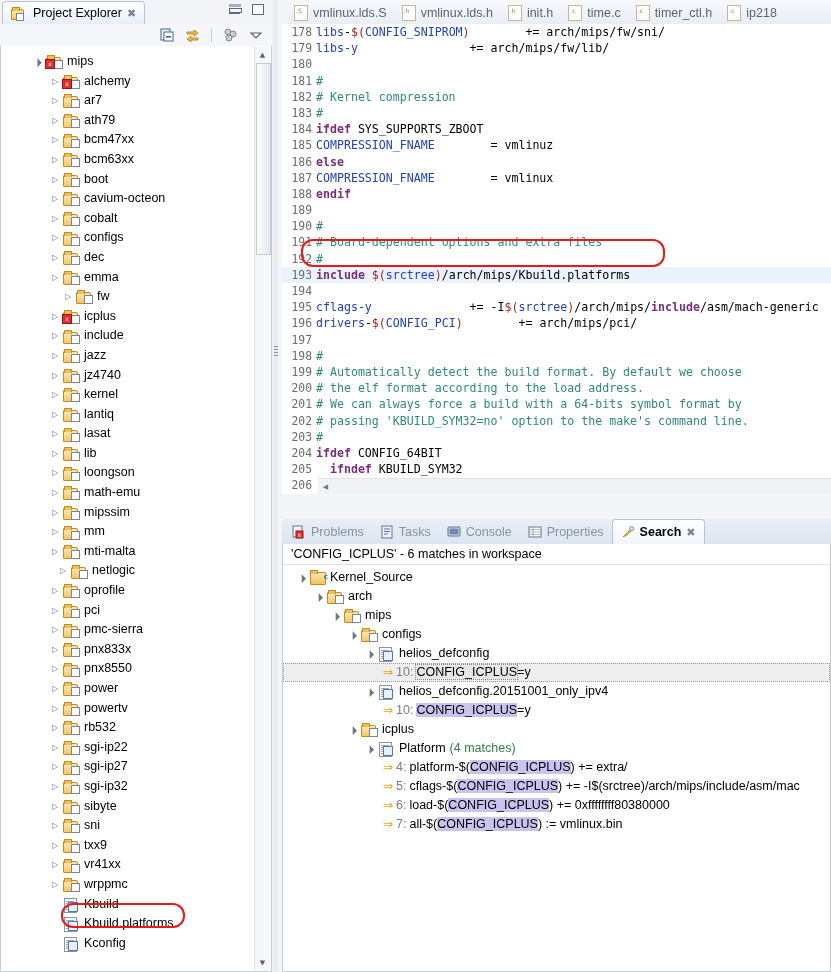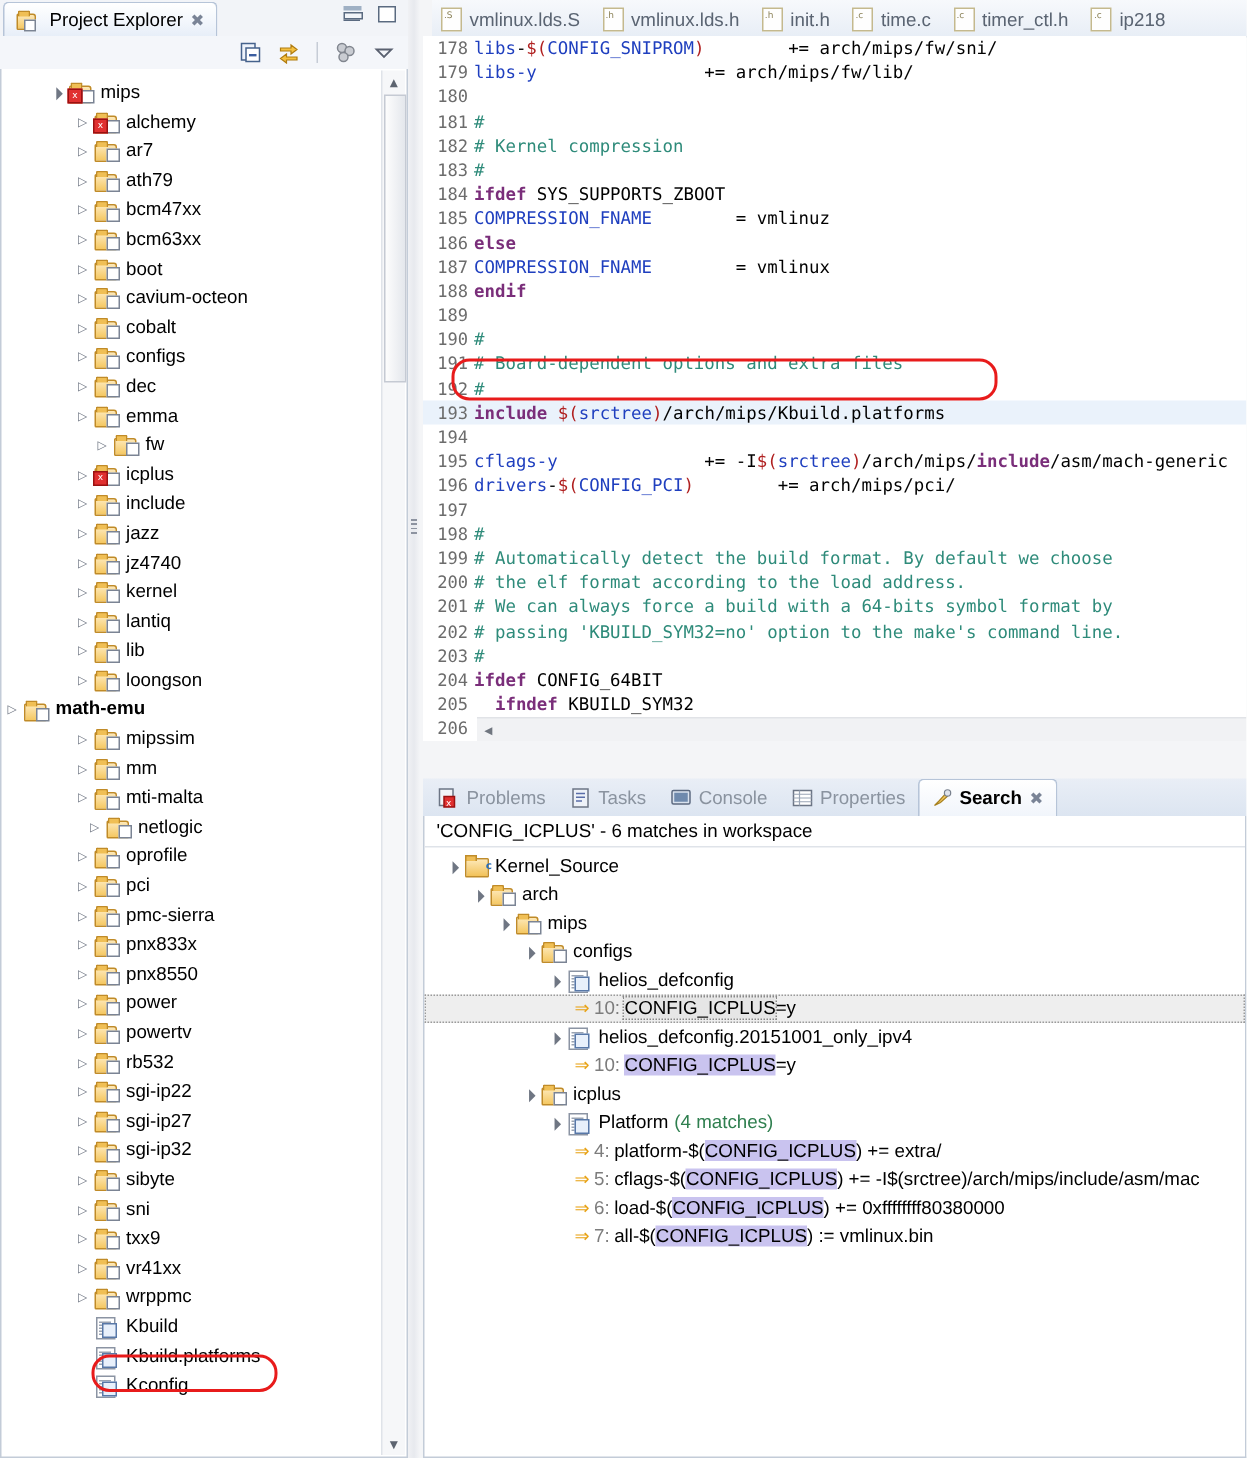--- a/index.html
+++ b/index.html
@@ -464,31 +464,39 @@
               <span class="folder-sq"></span>
             </span>
             <span class="tlabel">lantiq</span>
           </div>
           <div class="trow" style="padding-left: 47px;">
             <span class="arrow collapsed"></span>
             <span class="f-ico">
               <span class="folder"></span>
               <span class="folder-sq"></span>
             </span>
+            <span class="tlabel">lasat</span>
+          </div>
+          <div class="trow" style="padding-left: 47px;">
+            <span class="arrow collapsed"></span>
+            <span class="f-ico">
+              <span class="folder"></span>
+              <span class="folder-sq"></span>
+            </span>
             <span class="tlabel">lib</span>
           </div>
           <div class="trow" style="padding-left: 47px;">
             <span class="arrow collapsed"></span>
             <span class="f-ico">
               <span class="folder"></span>
               <span class="folder-sq"></span>
             </span>
             <span class="tlabel">loongson</span>
           </div>
-          <div class="trow" style=" font-weight: bold;">
+          <div class="trow" style="padding-left: 47px;">
             <span class="arrow collapsed"></span>
             <span class="f-ico">
               <span class="folder"></span>
               <span class="folder-sq"></span>
             </span>
             <span class="tlabel">math-emu</span>
           </div>
           <div class="trow" style="padding-left: 47px;">
             <span class="arrow collapsed"></span>
             <span class="f-ico">

